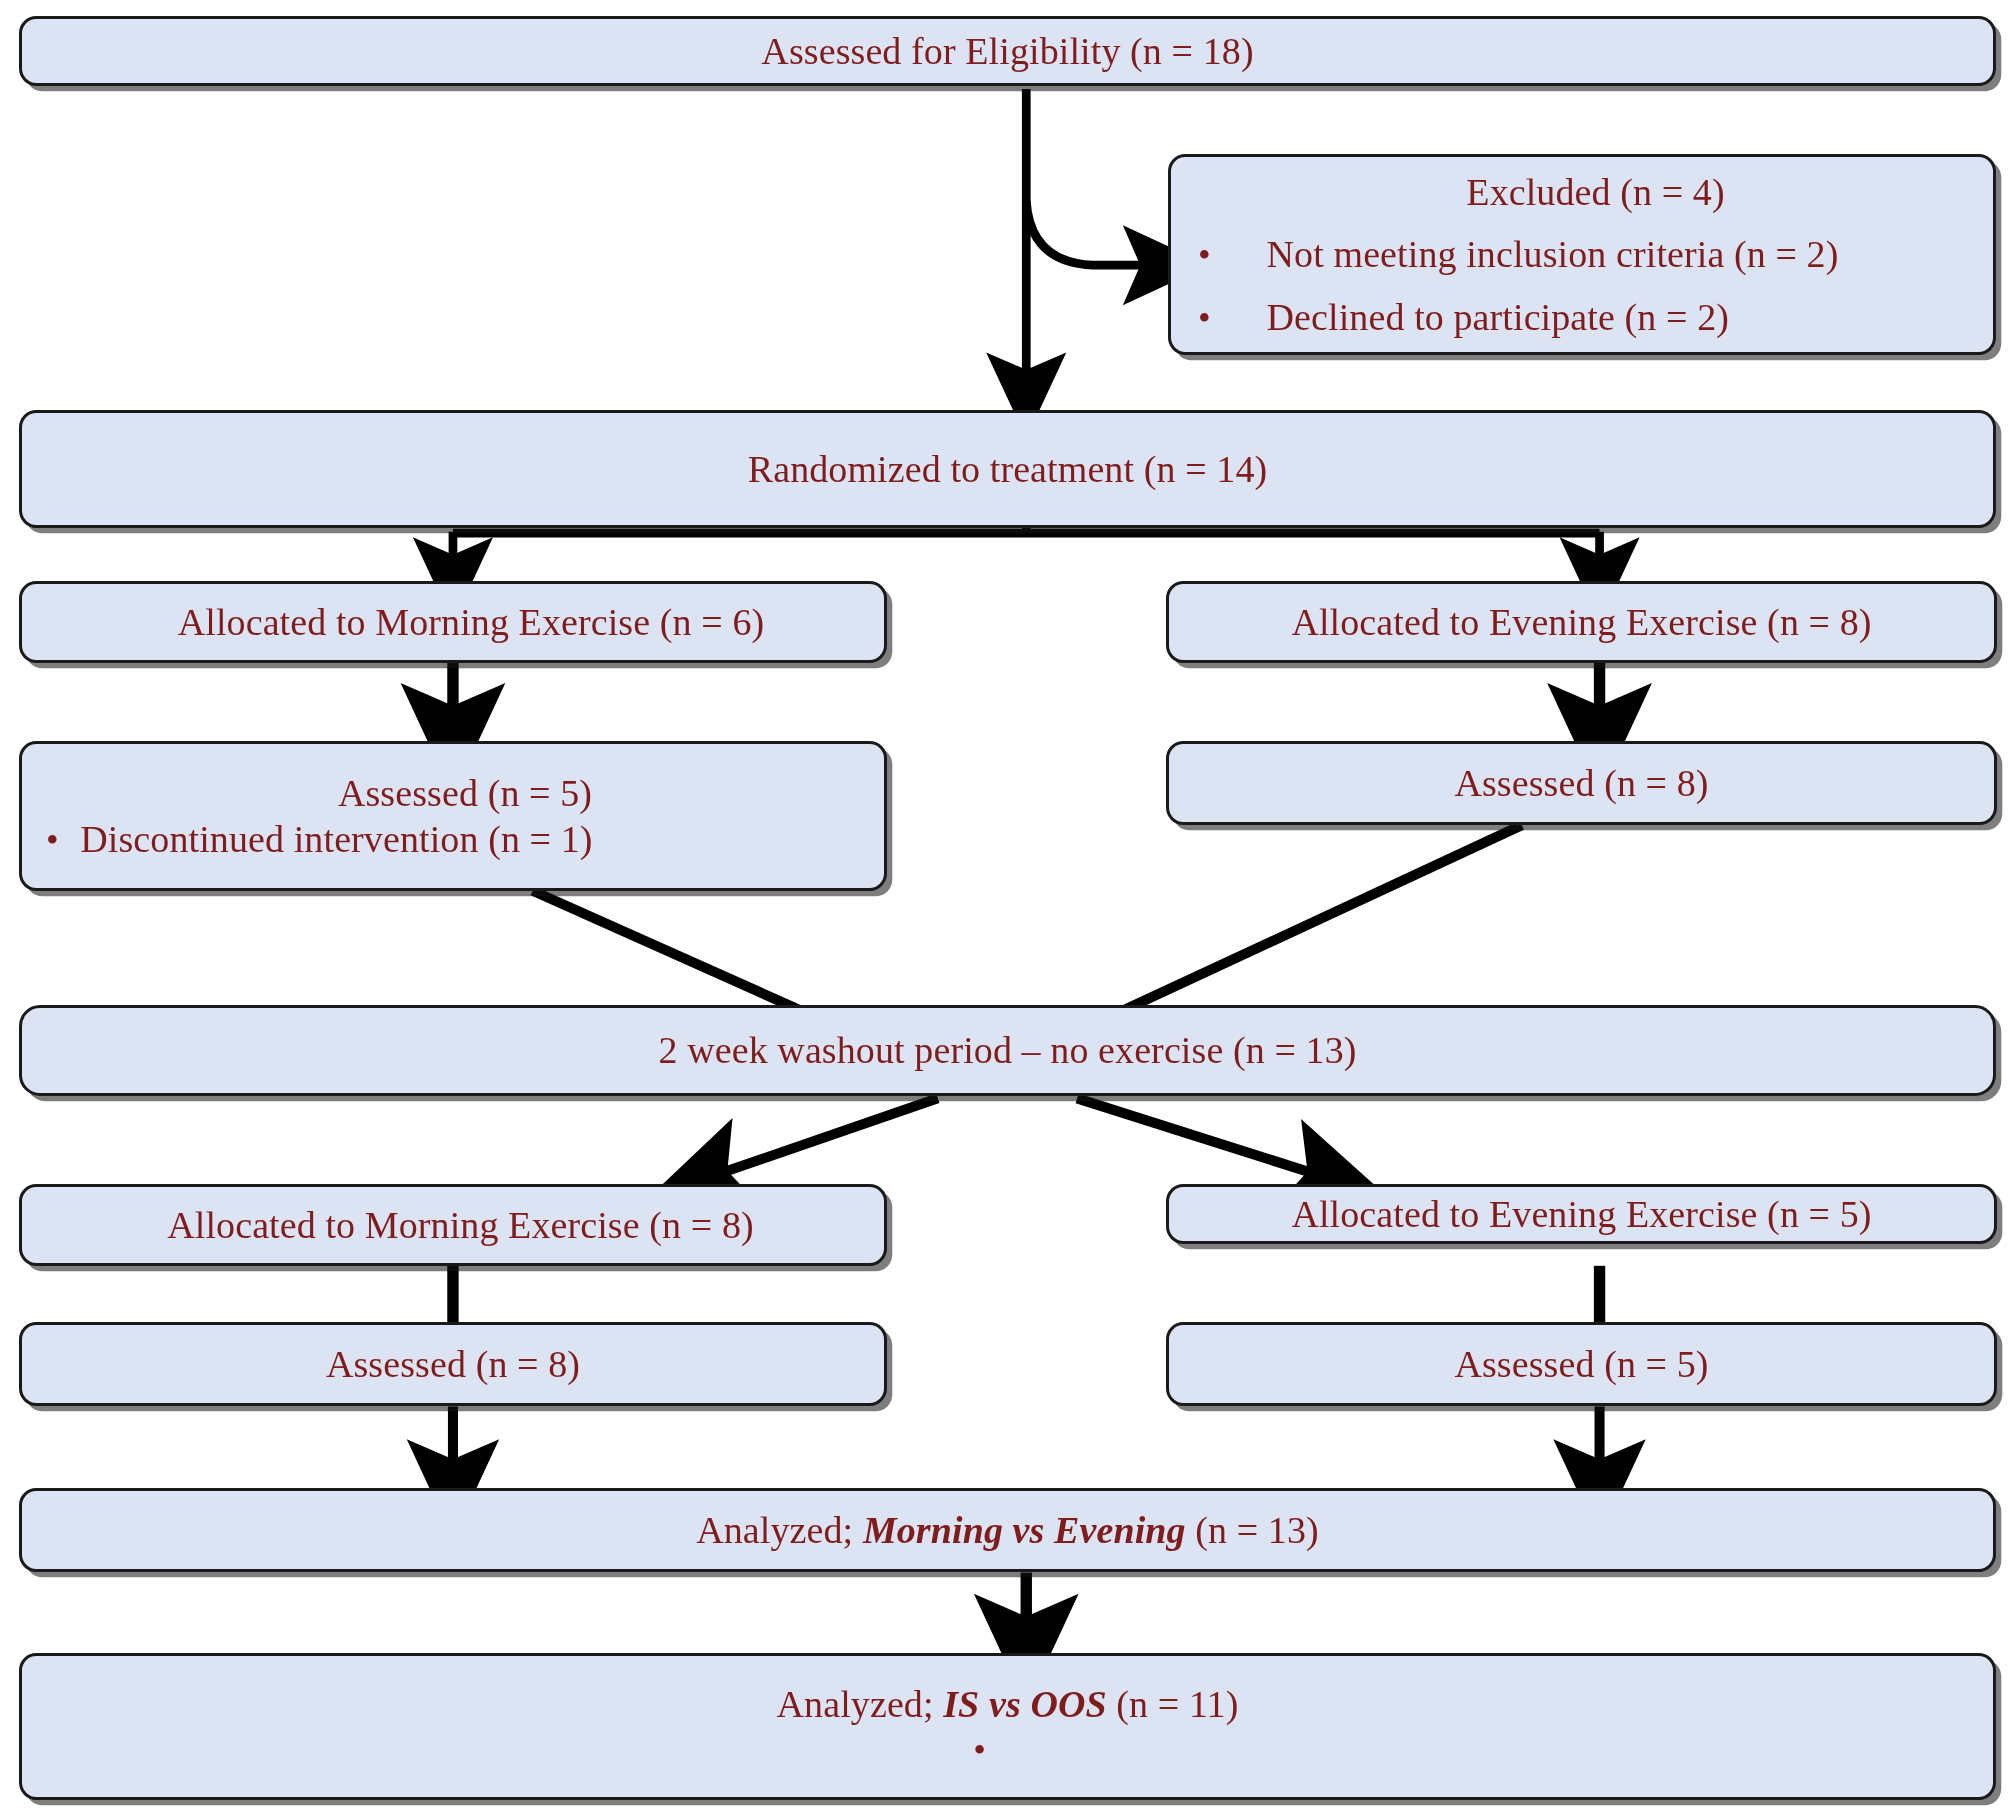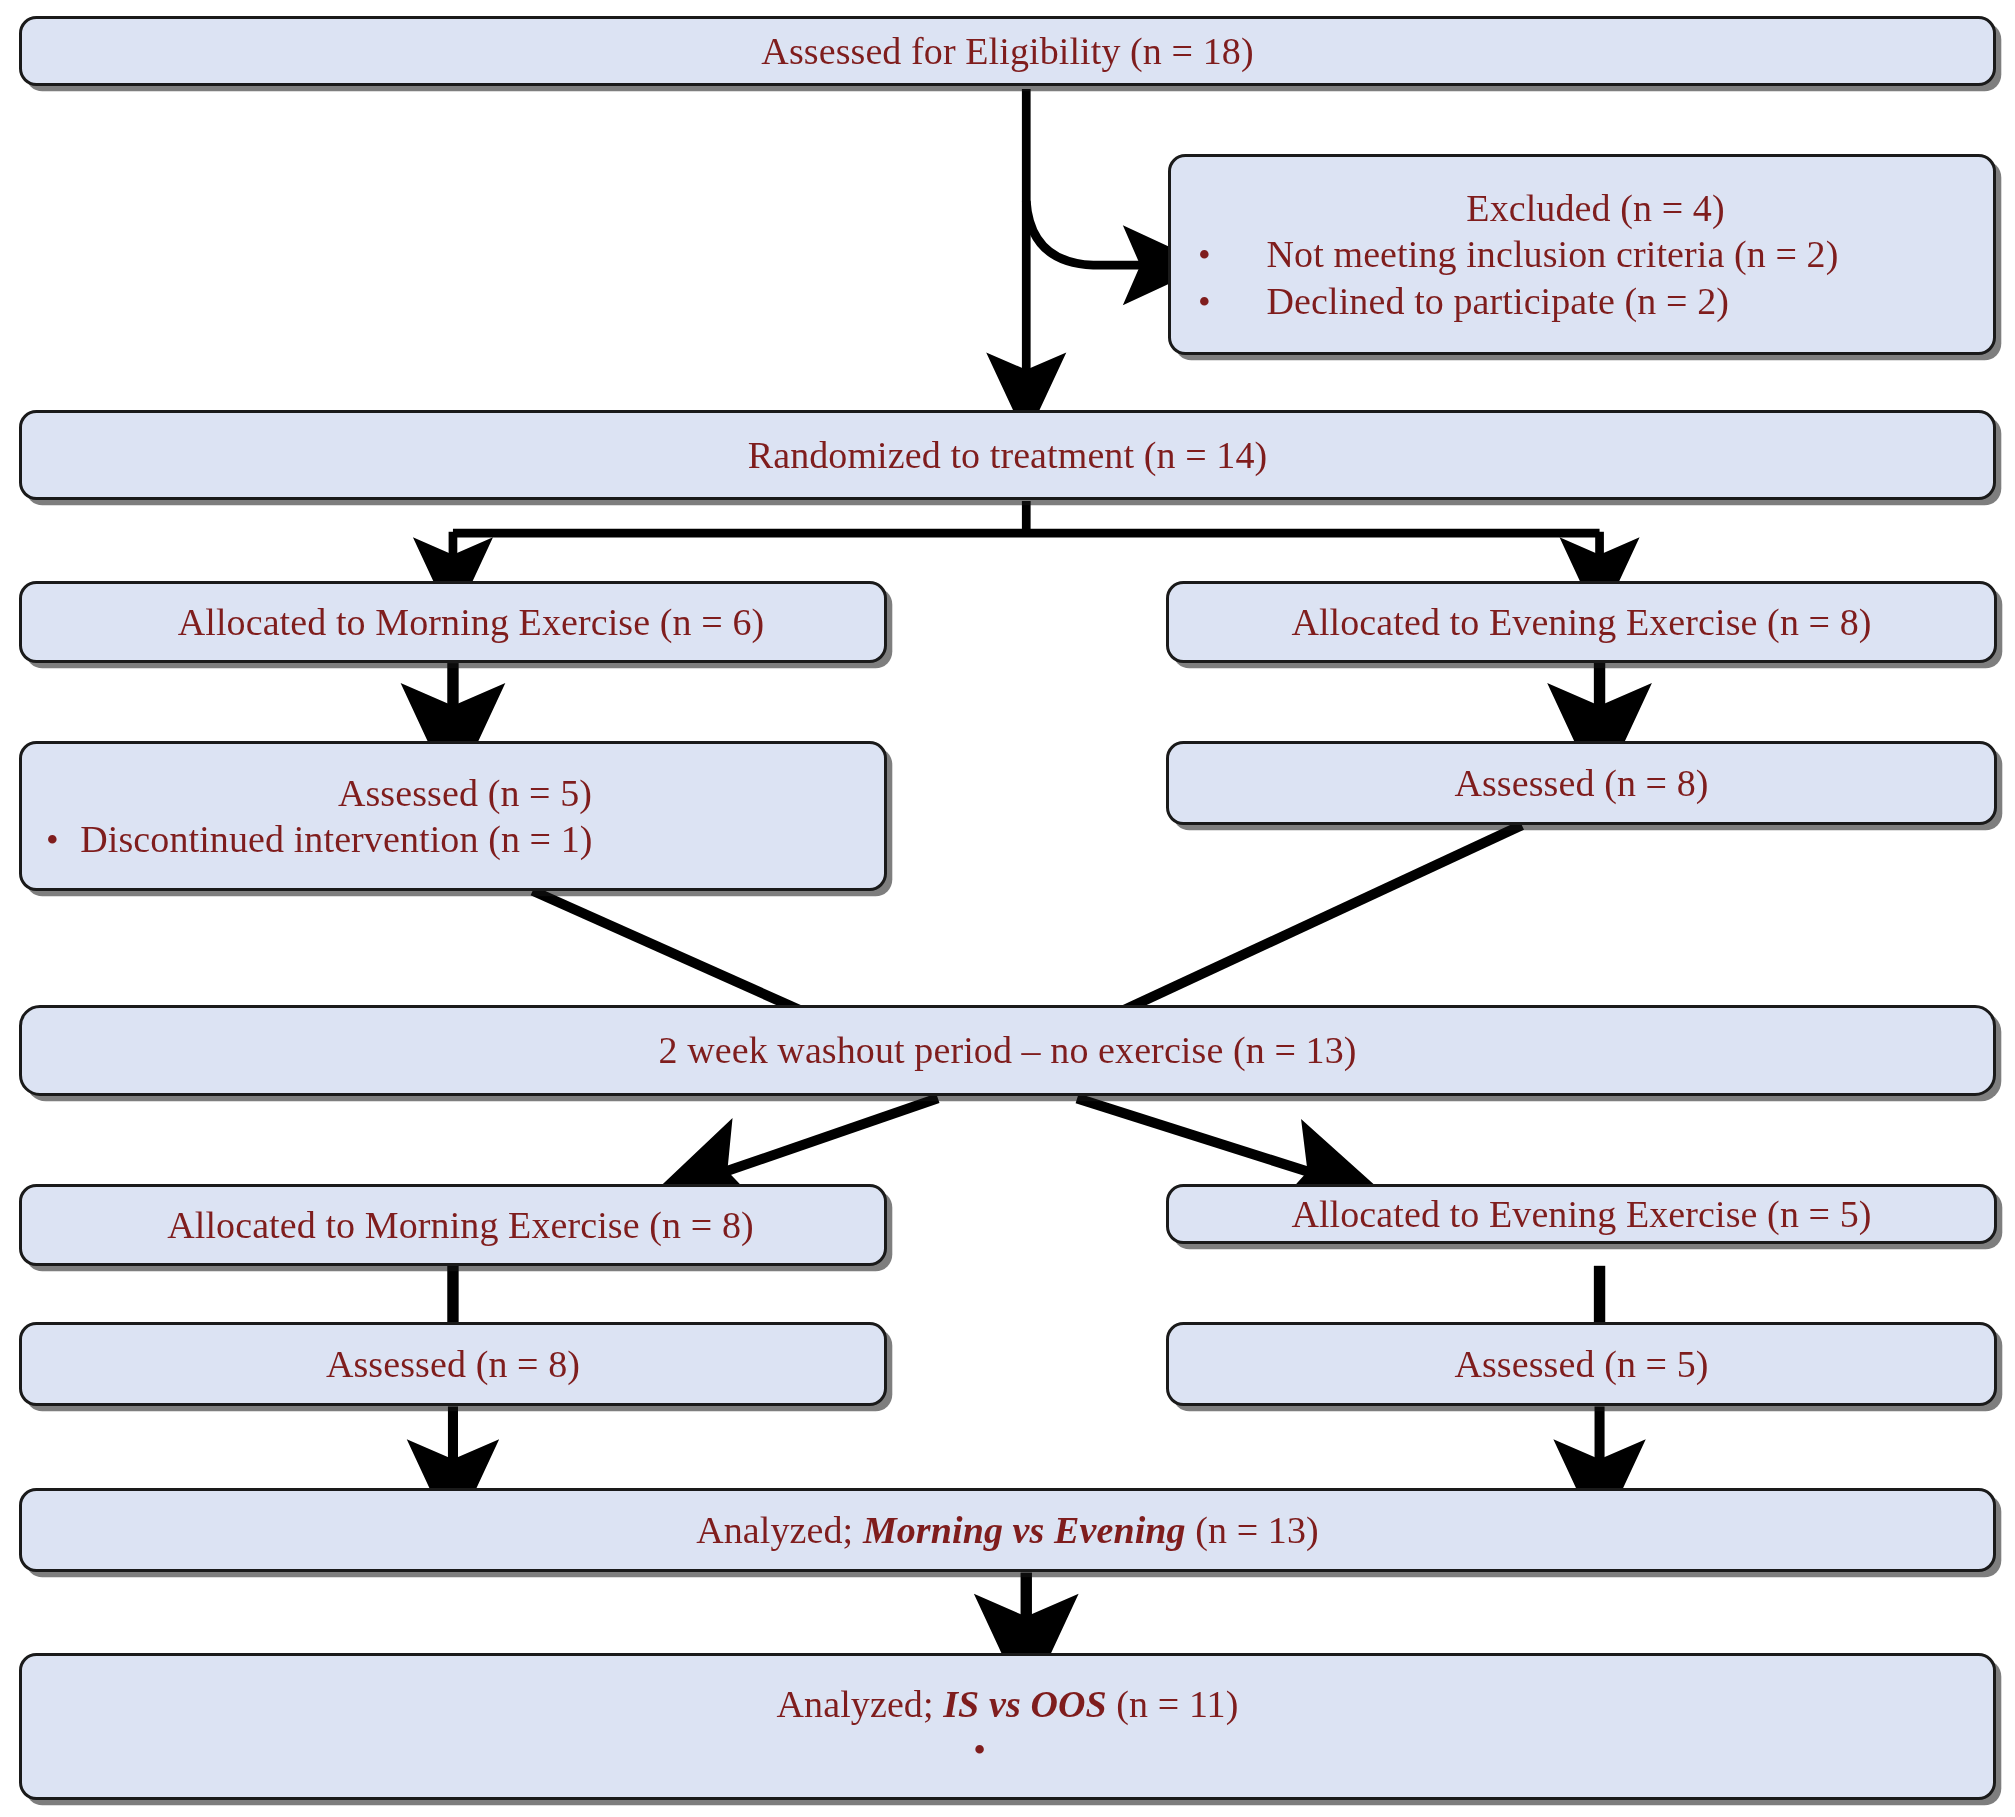--- a/index.html
+++ b/index.html
@@ -137,33 +137,33 @@
 
     <g>
       <line x1="1532" y1="2348" x2="1532" y2="2458" stroke="#000000" stroke-width="17" marker-end="url(#arrowBig)"></line>
     </g>
   </svg>
 
   <div class="node-box" style="left:19px; top:16px; width:1977px; height:70px;">
     <span class="node-line">Assessed for Eligibility (n = 18)</span>
   </div>
 
-  <div class="node-box" style="left:1168px; top:154px; width:828px; height:201px; align-items:flex-start; padding-left:27px;">
+  <div class="node-box" style="left:1168px; top:154px; width:828px; height:201px; align-items:flex-start; padding-left:27px;gap:16px;">
     <span class="node-line" style="align-self:center;">Excluded (n = 4)</span>
     <span class="bullet-line bullet-gap-wide">
       <span class="bullet-dot">•</span>
       <span class="bullet-text">Not meeting inclusion criteria (n = 2)</span>
     </span>
     <span class="bullet-line bullet-gap-wide">
       <span class="bullet-dot">•</span>
       <span class="bullet-text">Declined to participate (n = 2)</span>
     </span>
   </div>
 
-  <div class="node-box" style="left:19px; top:410px; width:1977px; height:90px;">
+  <div class="node-box" style="left:19px; top:410px; width:1977px; height:118px;">
     <span class="node-line">Randomized to treatment (n = 14)</span>
   </div>
 
   <div class="node-box" style="left:19px; top:581px; width:868px; height:82px;padding-left:36px;">
     <span class="node-line">Allocated to Morning Exercise (n = 6)</span>
   </div>
 
   <div class="node-box" style="left:1166px; top:581px; width:831px; height:82px;">
     <span class="node-line">Allocated to Evening Exercise (n = 8)</span>
   </div>

